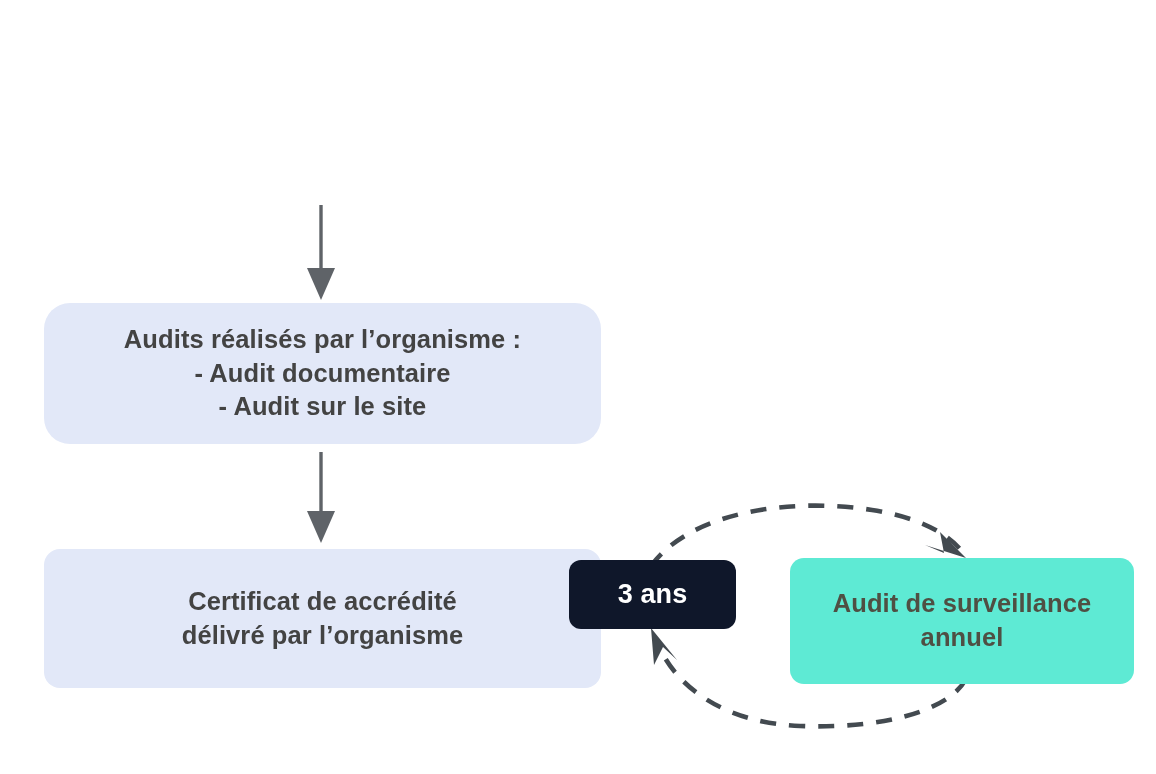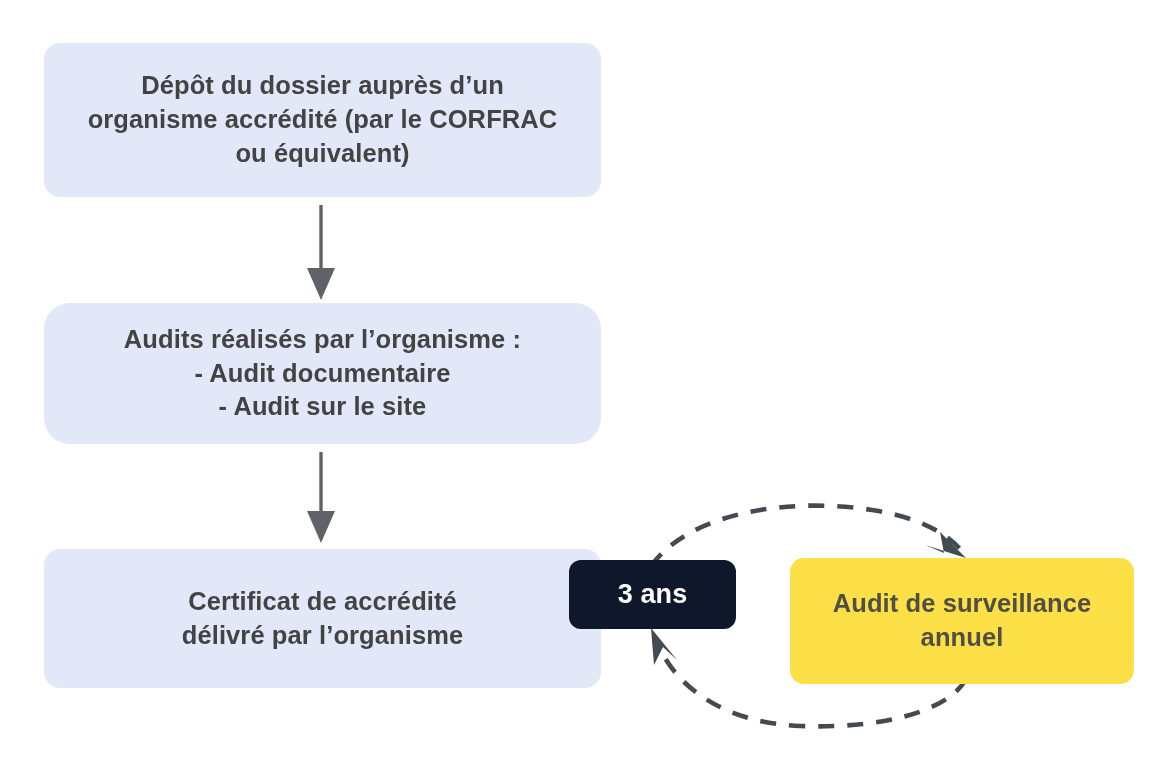--- a/index.html
+++ b/index.html
@@ -68,21 +68,21 @@
     color: #ffffff;
     font-size: 27px;
     border-radius: 12px;
     z-index: 4;
   }
   #node-surveillance {
     left: 790px;
     top: 558px;
     width: 344px;
     height: 126px;
-    background: #fde047;
+    background: #5eead4;
     color: #4f4f43;
     font-size: 25.5px;
     border-radius: 14px;
     padding: 4px 16px;
     z-index: 3;
   }
   svg#edges {
     position: absolute;
     left: 0;
     top: 0;
@@ -131,23 +131,20 @@
       <path class="dash-line" d="M 651,566 C 690,512 790,497 872,510 C 918,517 946,533 960,549"></path>
       <polygon class="dash-head" points="966,558 940,532 944,553 925,545"></polygon>
     </g>
 
     <g>
       <path class="dash-line" d="M 966,679 C 948,712 880,729 800,726 C 726,723 676,688 658,644"></path>
       <polygon class="dash-head" points="651,628 654,665 663,647 677,660"></polygon>
     </g>
   </svg>
 
-  <div class="node node-step" id="node-deposit">Dépôt du dossier auprès d’un
-organisme accrédité (par le CORFRAC
-ou équivalent)</div>
 
   <div class="node node-step" id="node-audits">Audits réalisés par l’organisme :
 - Audit documentaire
 -     Audit sur le site</div>
 
   <div class="node node-step" id="node-certificate">Certificat de accrédité
 délivré par l’organisme</div>
 
   <div class="node" id="node-duration">3 ans</div>
 

